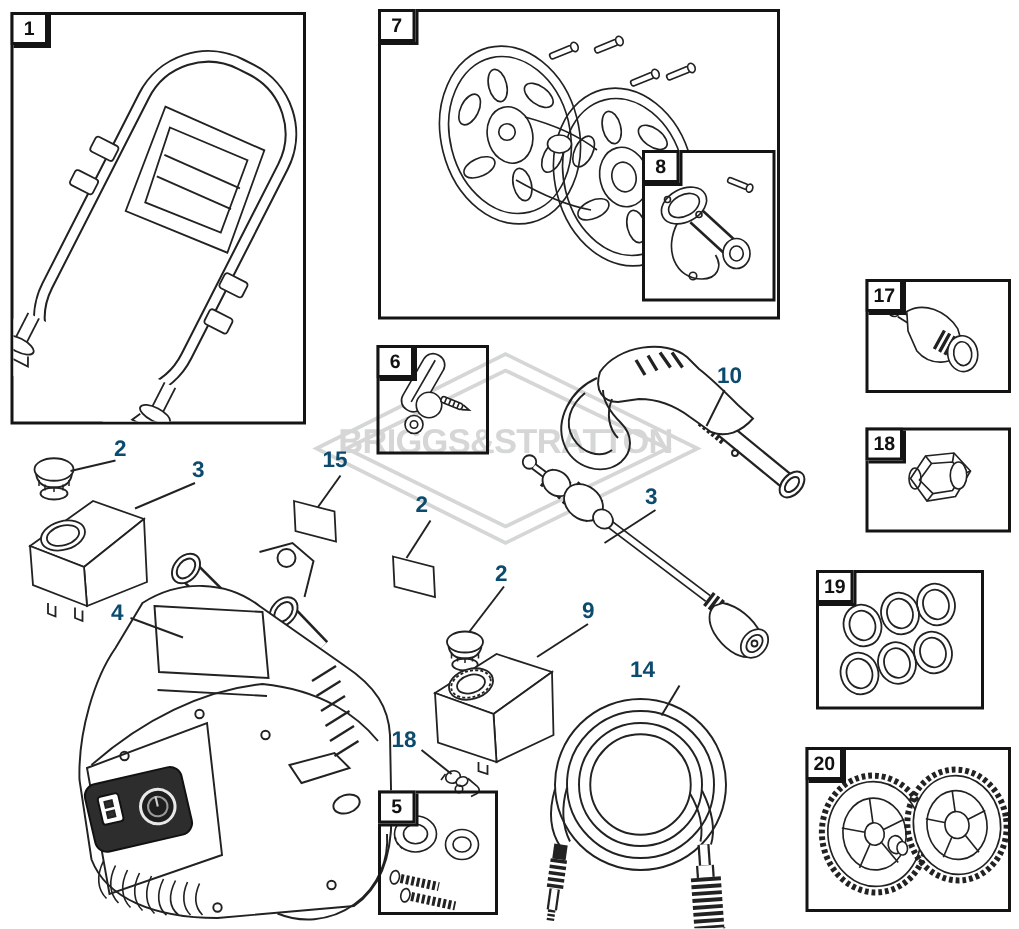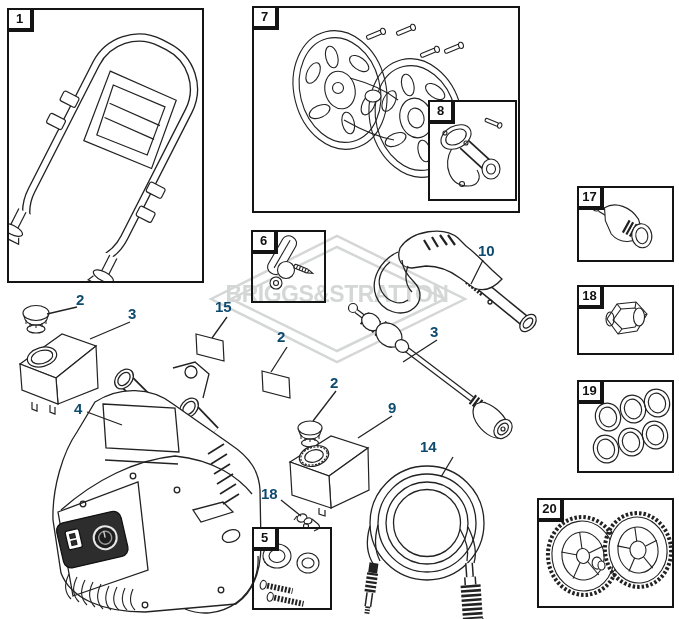--- a/index.html
+++ b/index.html
@@ -199,21 +199,21 @@
         <line x1="38" y1="17" x2="42" y2="22"></line>
           <line x1="57" y1="15" x2="56" y2="21"></line>
         <line x1="68" y1="27" x2="63" y2="29"></line>
           <line x1="39" y1="47" x2="43" y2="42"></line>
         <ellipse cx="60" cy="30" rx="5.5" ry="9" fill="#fff"></ellipse>
         <ellipse cx="31" cy="32" rx="4" ry="7"></ellipse>
       </g>
     </svg>
   </div>
 
-  <div class="pbox" style="left:577px;top:380px;width:97px;height:93px">
+  <div class="pbox" style="left:544px;top:380px;width:112px;height:93px">
     <div class="badge">19</div>
     <svg width="93" height="89" viewBox="0 0 93 89">
       <g fill="none" stroke="#222" stroke-width="1.2">
         <g transform="rotate(-18 29 35)">
             <ellipse cx="29" cy="35" rx="12.5" ry="14"></ellipse>
             <ellipse cx="29" cy="35" rx="8.5" ry="10"></ellipse>
           </g>
         <g transform="rotate(-18 54 27)">
             <ellipse cx="54" cy="27" rx="12.5" ry="14"></ellipse>
             <ellipse cx="54" cy="27" rx="8.5" ry="10"></ellipse>

